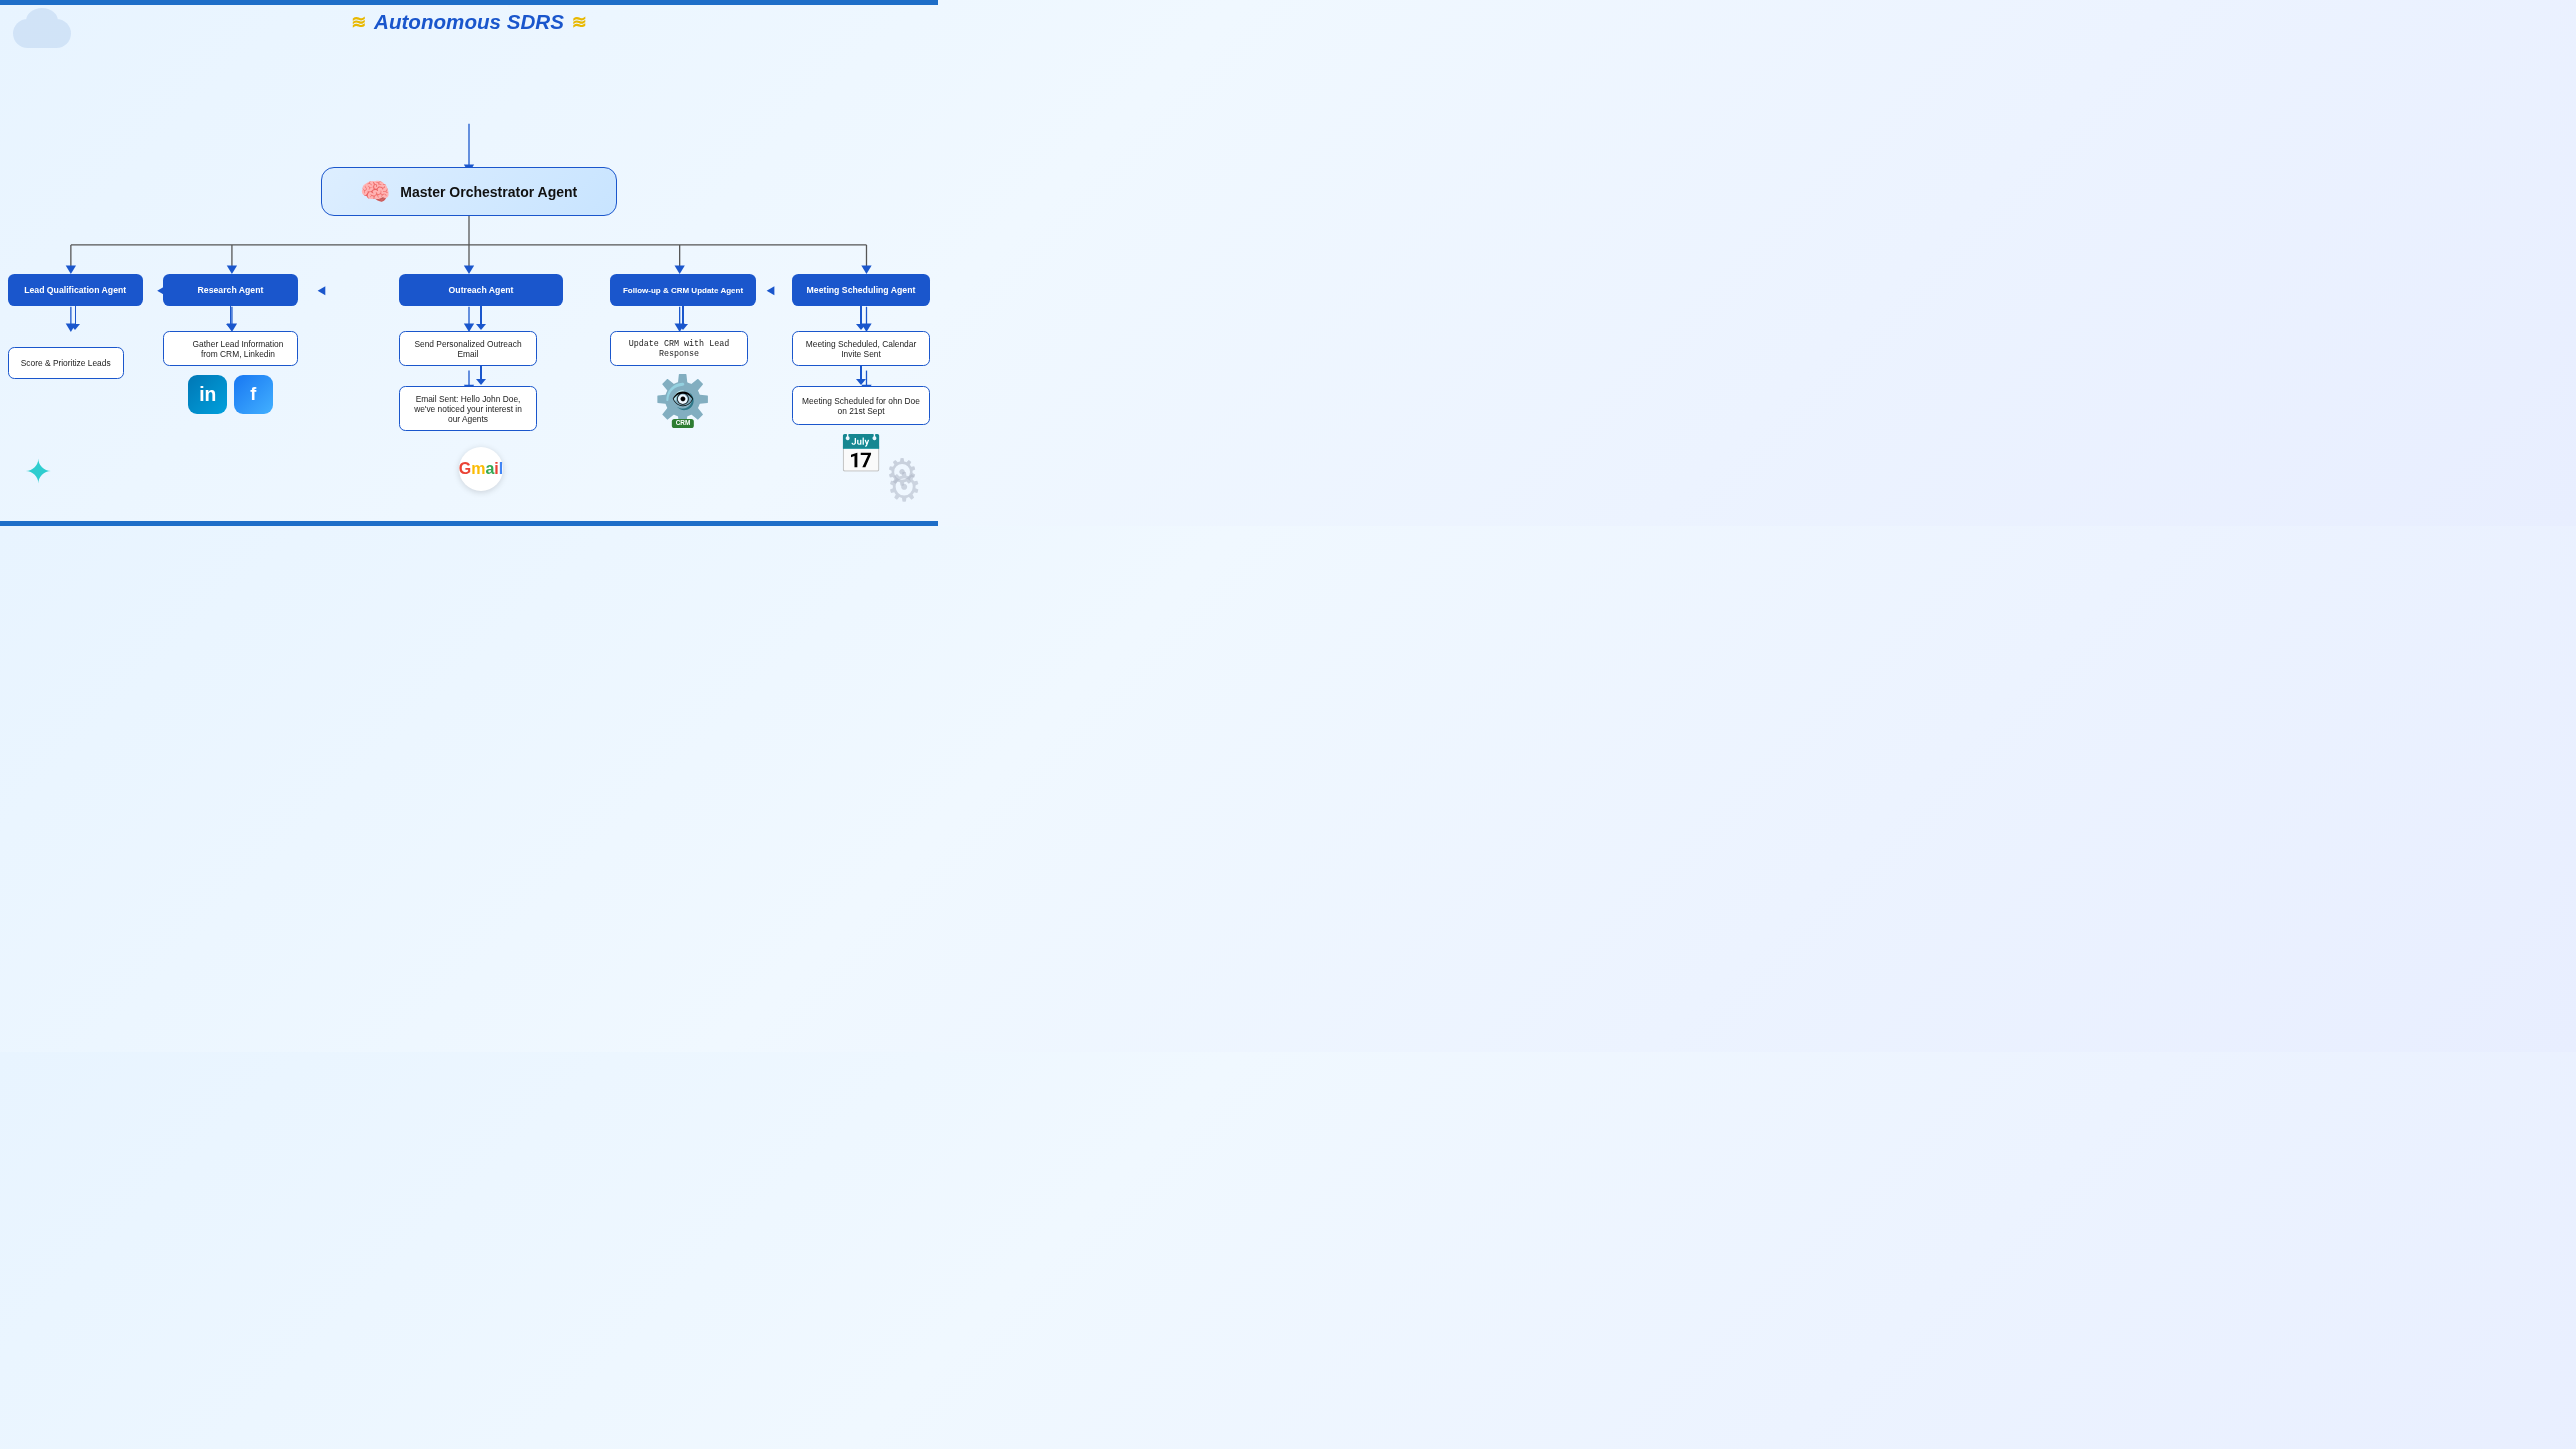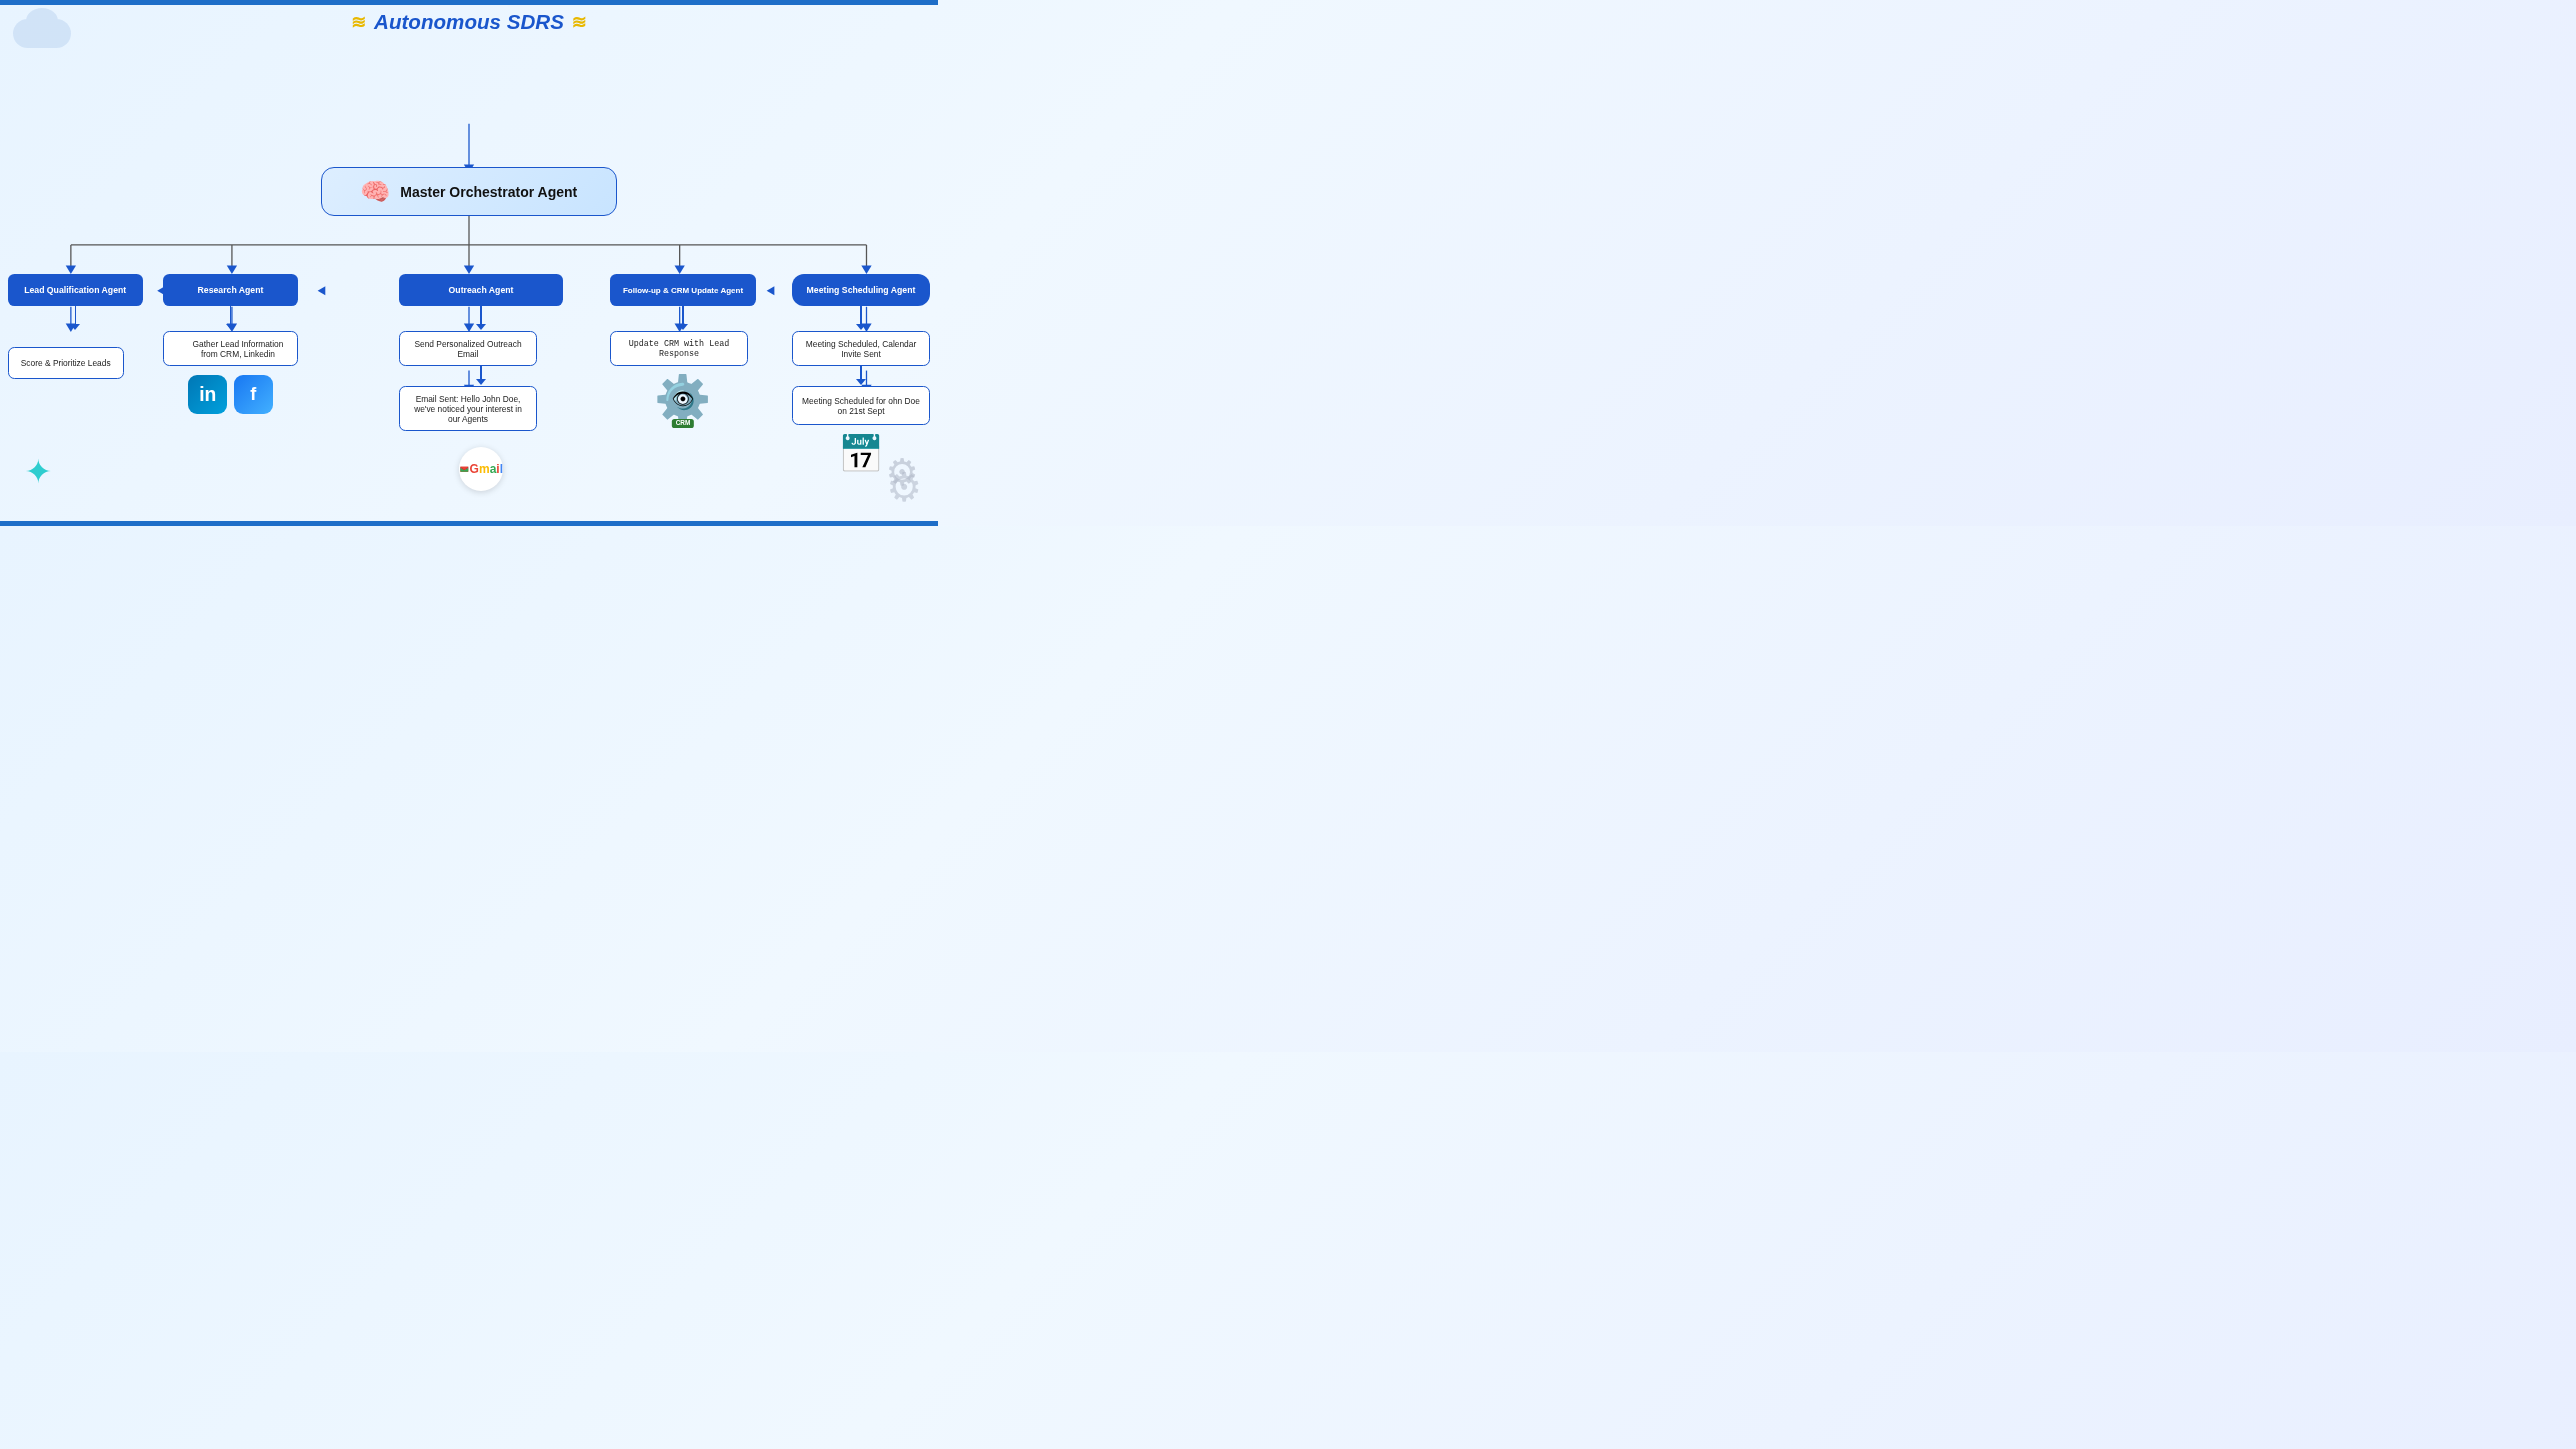--- a/index.html
+++ b/index.html
@@ -415,21 +415,21 @@
           <path fill="#34A853" d="M40 36H8a2 2 0 01-2-2V18l18 12 18-12v16a2 2 0 01-2 2z"></path>
           <path fill="#4285F4" d="M6 16v2l18 12 18-12v-2l-18 12z"></path>
           <path fill="#C5221F" d="M6 16a2 2 0 012-2h32a2 2 0 012 2v2L24 30 6 18v-2z"></path>
           <path fill="#FBBC05" d="M6 18l18 12"></path>
           <rect x="4" y="12" width="40" height="24" rx="2" fill="none"></rect>
           <path fill="#EA4335" d="M4 14l20 13L44 14"></path>
           <path fill="white" d="M4 12h40v24H4z" opacity="0"></path>
 
           <path d="M6 12v24h4V20l14 9 14-9v16h4V12l-18 12z" fill="none"></path>
         </svg>
-        <span style="font-size:12px; font-weight:900; font-family:Arial;">
+        <span style="font-size:16px; font-weight:900; font-family:Arial;">
           <span style="color:#EA4335;">G</span><span style="color:#FBBC05;">m</span><span style="color:#34A853;">a</span><span style="color:#EA4335;">i</span><span style="color:#4285F4;">l</span>
         </span>
       </div>
     </div>
   </div>
 
   <div style="position:absolute; top:274px; left:610px;">
     <div class="agent-box" style="width:146px; font-size:8px;">
       <span>Follow-up &amp; CRM Update Agent</span>
     </div>
@@ -447,21 +447,21 @@
         <span style="position:relative; display:inline-block;">
           <span style="font-size:46px;">⚙️</span>
           <span style="position:absolute; top:50%; left:50%; transform:translate(-50%,-50%); font-size:18px;">👁</span>
           <div style="position:absolute; bottom:-5.2px; left:50%; transform:translateX(-50%); background:#2e7d32; color:white; font-size:6.4px; font-weight:700; border-radius:2.6px; padding:1.3px 3.9px; white-space:nowrap;">CRM</div>
         </span>
       </div>
     </div>
   </div>
 
   <div style="position:absolute; top:274px; left:792px;">
-    <div class="agent-box" style="width:138px;border-radius:12px;">
+    <div class="agent-box" style="width:138px;">
       <span>Meeting Scheduling Agent</span>
     </div>
     <div class="v-connector" style="height:18px;"></div>
     <div style="display:flex; justify-content:center;">
         <div class="arrow-tip-down"></div>
       </div>
     <div class="sub-box" style="width:138px; margin-top:1.3px;">
       <span>Meeting Scheduled, Calendar Invite Sent</span>
     </div>
     <div class="v-connector" style="height:13px;"></div>

